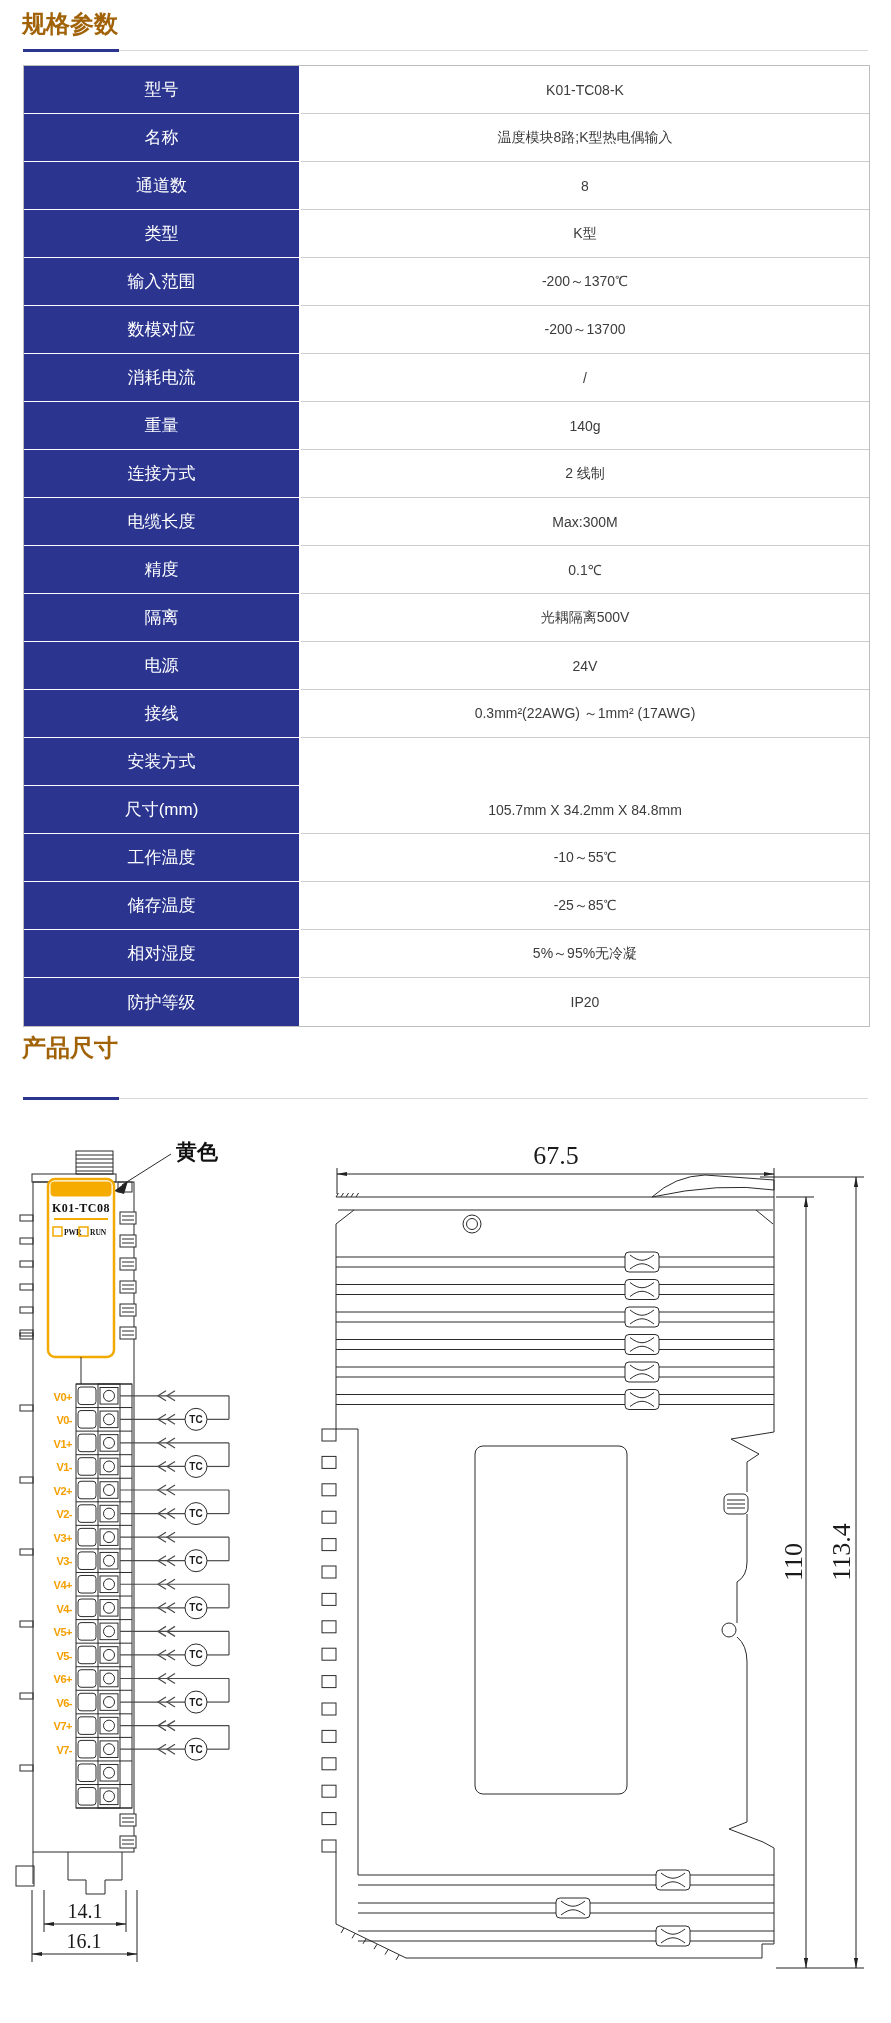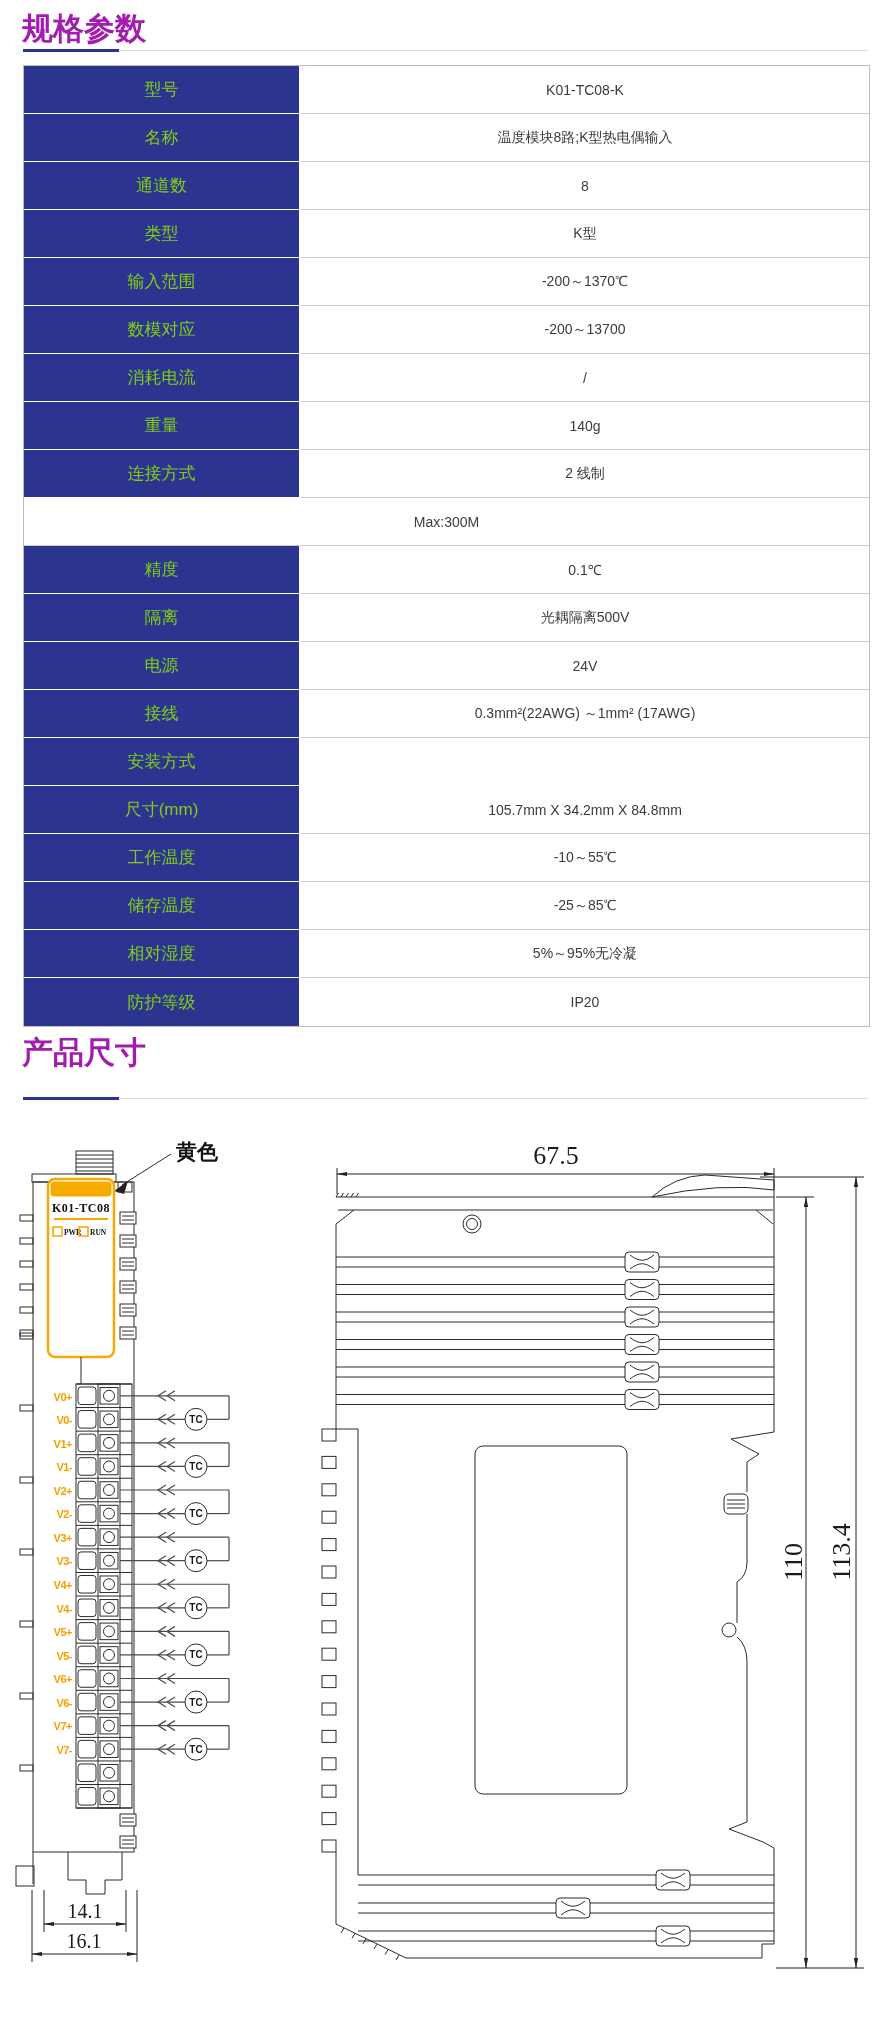--- a/index.html
+++ b/index.html
@@ -1,24 +1,24 @@
 <!DOCTYPE html>
 <html><head>
 <meta charset="utf-8">
 <style>
   html,body{margin:0;padding:0;background:#fff;}
   #page{position:relative;width:891px;height:2023px;background:#fff;overflow:hidden;
         font-family:"Liberation Sans",sans-serif;}
-  .sec-title{position:absolute;left:22px;font-size:31px;font-weight:bold;color:#a21caf;}
+  .sec-title{position:absolute;left:22px;font-size:24px;font-weight:bold;color:#a16207;}
   .rule{position:absolute;left:23px;width:845px;height:3px;}
   .rule .gray{position:absolute;left:0;top:1px;width:100%;height:1px;background:#d9d9d9;}
   .rule .accent{position:absolute;left:0;top:0;width:96px;height:3px;background:#2B3590;}
   .spec-table{position:absolute;left:23px;top:65px;width:845px;border:1px solid #bdbdbd;background:#fff;}
   .spec-row{display:flex;height:48px;}
-  .spec-label{width:277px;min-width:277px;background:#2B3590;color:#84cc16;display:flex;align-items:center;
+  .spec-label{width:277px;min-width:277px;background:#2B3590;color:#ffffff;display:flex;align-items:center;
               justify-content:center;font-size:17px;border-right:2px solid #fff;border-bottom:1px solid #fff;
               box-sizing:border-box;}
   .spec-value{flex:1;display:flex;align-items:center;justify-content:center;font-size:14px;color:#3c3c3c;
               border-bottom:1px solid #cccccc;box-sizing:border-box;}
   .spec-row:last-child .spec-label{border-bottom:none;text-align:center;}
   .spec-row:last-child .spec-value{border-bottom:none;}
   svg{position:absolute;}
   .ln{stroke:#2b2b2b;stroke-width:1;fill:none;}
   .lnf{stroke:#2b2b2b;stroke-width:1;fill:#ffffff;}
   .wire{stroke:#4a4a4a;stroke-width:1.2;fill:none;}
@@ -74,20 +74,21 @@
     </div>
       <div class="spec-row">
       <div class="spec-label">重量</div>
       <div class="spec-value">140g</div>
     </div>
       <div class="spec-row">
       <div class="spec-label">连接方式</div>
       <div class="spec-value">2 线制</div>
     </div>
       <div class="spec-row">
+      <div class="spec-label">电缆长度</div>
       <div class="spec-value">Max:300M</div>
     </div>
       <div class="spec-row">
       <div class="spec-label">精度</div>
       <div class="spec-value">0.1℃</div>
     </div>
       <div class="spec-row">
       <div class="spec-label">隔离</div>
       <div class="spec-value">光耦隔离500V</div>
     </div>

